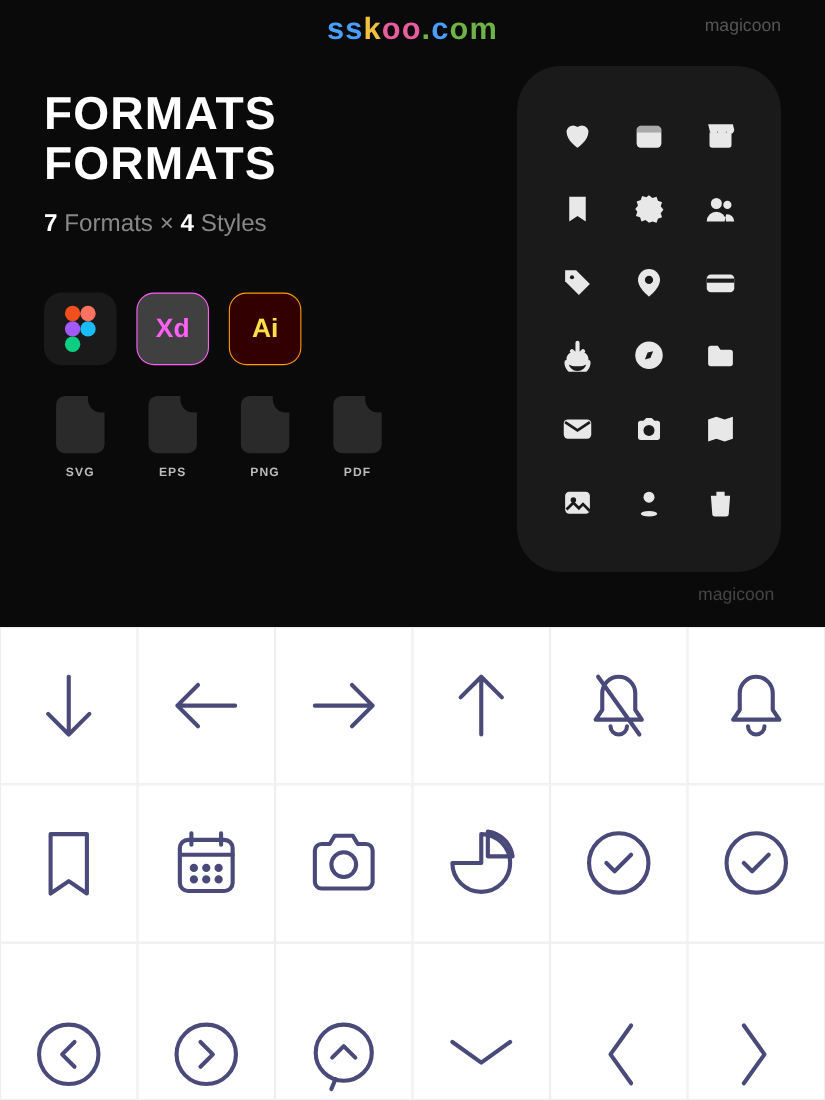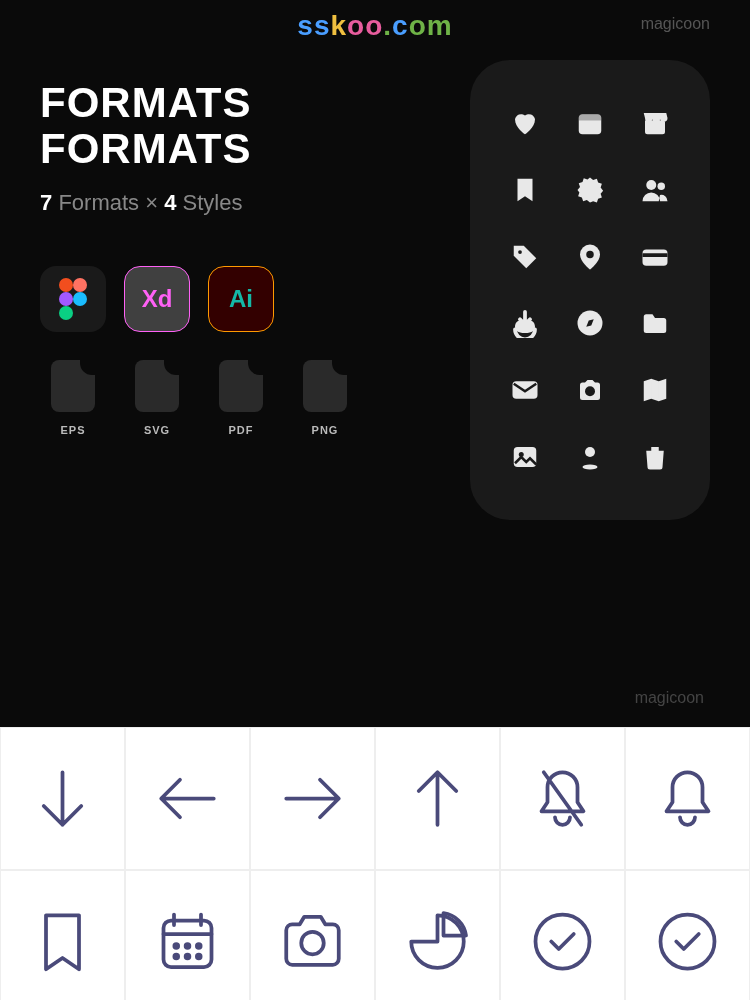--- a/index.html
+++ b/index.html
@@ -1,38 +1,38 @@
 <!DOCTYPE html>
 <html><head>
 <meta charset="utf-8">
 <style>
 * { margin: 0; padding: 0; box-sizing: border-box; }
 body { width: 750px; height: 1000px; font-family: -apple-system, BlinkMacSystemFont, 'Segoe UI', Arial, sans-serif; background: #fff; }
-.dark-section { background: #0a0a0a; height: 727px; padding: 30px 40px; position: relative; }
+.dark-section { background: #0a0a0a; height: 570px; padding: 30px 40px; position: relative; }
 .watermark-top { position: absolute; top: 10px; left: 50%; transform: translateX(-50%); font-size: 28px; font-weight: bold; letter-spacing: 1px; }
 .watermark-top span:nth-child(1) { color: #4a9eff; }
 .watermark-top span:nth-child(2) { color: #4a9eff; }
 .watermark-top span:nth-child(3) { color: #f0c040; }
 .watermark-top span:nth-child(4) { color: #e85d9e; }
 .watermark-top span:nth-child(5) { color: #e85d9e; }
 .watermark-top span:nth-child(6) { color: #6fb347; }
 .watermark-top span:nth-child(7) { color: #4a9eff; }
 .watermark-top span:nth-child(8) { color: #6fb347; }
 .watermark-top span:nth-child(9) { color: #6fb347; }
 .brand-top { position: absolute; top: 15px; right: 40px; color: #555; font-size: 16px; font-weight: 500; }
 .title { color: #fff; font-size: 42px; font-weight: 800; line-height: 1.1; margin-top: 50px; letter-spacing: 1px; }
 .subtitle { color: #888; font-size: 22px; margin-top: 18px; }
 .subtitle .num { color: #fff; font-weight: 700; }
 .app-row { display: flex; gap: 18px; margin-top: 50px; }
 .app-badge { width: 66px; height: 66px; border-radius: 16px; display: flex; align-items: center; justify-content: center; font-weight: 700; font-size: 24px; }
 .figma { background: #1a1a1a; }
 .xd { background: #404040; border: 1px solid #ff61f6; }
 .xd-text { color: #ff61f6; }
 .ai { background: #330000; border: 1px solid #ff9a00; }
-.ai-text { color: #14b8a6; }
+.ai-text { color: #fde047; }
 .format-row { display: flex; gap: 18px; margin-top: 28px; }
 .format-card { width: 66px; display: flex; flex-direction: column; align-items: center; gap: 12px; }
 .file-icon { width: 44px; height: 52px; background: #2a2a2a; border-radius: 8px 12px 8px 8px; position: relative; }
 .file-icon::before { content:''; position:absolute; top:-1px; right:-1px; width:16px; height:16px; background:#0a0a0a; border-radius:0 0 0 12px; }
 .format-label { color: #bbb; font-size: 11px; font-weight: 700; letter-spacing: 1px; }
 .phone { position: absolute; right: 40px; top: 60px; width: 240px; height: 460px; background: #1a1a1a; border-radius: 40px; padding: 42px 28px; display: grid; grid-template-columns: repeat(3, 1fr); grid-template-rows: repeat(6, 1fr); gap: 24px 12px; align-items: center; justify-items: center; }
 .phone svg { width: 30px; height: 30px; fill: #e8e8e8; }
 .brand-bottom { position: absolute; bottom: 20px; right: 46px; color: #444; font-size: 16px; font-weight: 500; }
 .light-grid { height: 430px; background: #fff; display: grid; grid-template-columns: repeat(6, 1fr); grid-template-rows: repeat(3, 1fr); }
 .light-grid .cell { border: 0.5px solid #eee; display: flex; align-items: center; justify-content: center; overflow: hidden; }
@@ -87,33 +87,33 @@
         <span class="xd-text">Xd</span>
       </div>
     <div class="app-badge ai">
         <span class="ai-text">Ai</span>
       </div>
   </div>
 
   <div class="format-row">
     <div class="format-card">
         <div class="file-icon"></div>
+        <div class="format-label">SVG</div>
+      </div>
+    <div class="format-card">
+        <div class="file-icon"></div>
         <div class="format-label">EPS</div>
       </div>
     <div class="format-card">
         <div class="file-icon"></div>
-        <div class="format-label">SVG</div>
+        <div class="format-label">PNG</div>
       </div>
     <div class="format-card">
         <div class="file-icon"></div>
         <div class="format-label">PDF</div>
-      </div>
-    <div class="format-card">
-        <div class="file-icon"></div>
-        <div class="format-label">PNG</div>
       </div>
   </div>
 
   <div class="phone">
     <svg viewBox="0 0 24 24">
         <path d="M12 21s-8-5-8-12a5 5 0 0 1 8-3 5 5 0 0 1 8 3c0 7-8 12-8 12z"></path>
       </svg>
     <svg viewBox="0 0 24 24">
         <rect x="3" y="5" width="18" height="16" rx="3"></rect>
         <rect x="3" y="5" width="18" height="5" fill="#1a1a1a" opacity="0.3"></rect>

